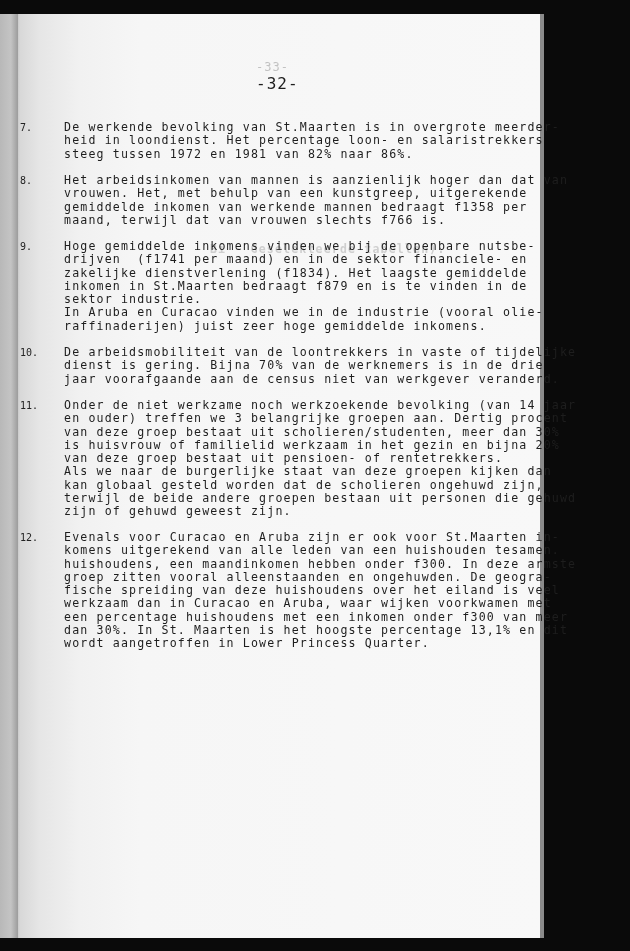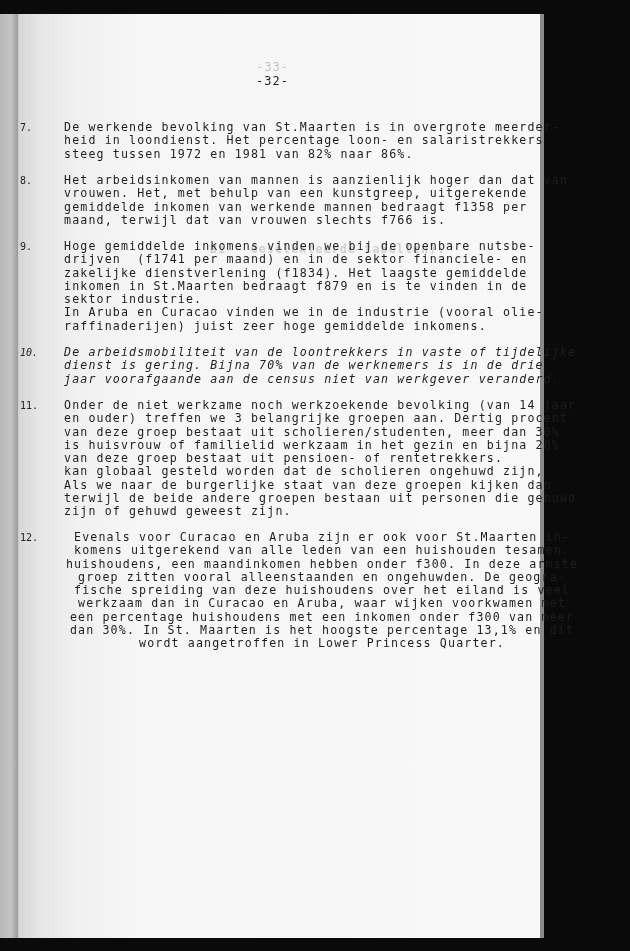--- a/index.html
+++ b/index.html
@@ -17,21 +17,21 @@
     background:#8a8a8a;
   }
   .gutter {
     position:absolute; left:0; top:0; width:18px; height:100%;
     background: linear-gradient(to right, #b8b8b8, #c4c4c4 60%, #9c9c9c);
   }
   .page-num-ghost {
     position:absolute; left:256px; top:46px; font-size:12px; color:#c2c2c2; letter-spacing:1px;
   }
   .page-num {
-    position:absolute; left:256px; top:60px; font-size:12px; color:#1d1d1d; letter-spacing:1px;
+    position:absolute; left:256px; top:60px; font-size:16px; color:#1d1d1d; letter-spacing:1px;
   }
   .ghost-line {
     position:absolute; left:210px; top:228px; font-size:11.5px; color:#cfcfcf; letter-spacing:1.2px; white-space:pre;font-weight:bold;
   }
   .item { position:absolute; left:20px; width:560px; }
   .item .num {
     position:absolute; left:0; top:0; font-size:10px; color:#222; line-height:13.3px;
   }
   .item .lines { margin-left:17px; }
   .item .line {
@@ -74,45 +74,45 @@
       <span class="line">Hoge gemiddelde inkomens vinden we bij de openbare nutsbe-</span>
       <span class="line">drijven  (f1741 per maand) en in de sektor financiele- en</span>
       <span class="line">zakelijke dienstverlening (f1834). Het laagste gemiddelde</span>
       <span class="line">inkomen in St.Maarten bedraagt f879 en is te vinden in de</span>
       <span class="line">sektor industrie.</span>
       <span class="line">In Aruba en Curacao vinden we in de industrie (vooral olie-</span>
       <span class="line">raffinaderijen) juist zeer hoge gemiddelde inkomens.</span>
     </div>
   </div>
 
-  <div class="item" style="top:332px;font-style:italic;">
+  <div class="item" style="top:332px;">
     <span class="num">10.</span>
     <div class="lines">
       <span class="line">De arbeidsmobiliteit van de loontrekkers in vaste of tijdelijke</span>
       <span class="line">dienst is gering. Bijna 70% van de werknemers is in de drie</span>
       <span class="line">jaar voorafgaande aan de census niet van werkgever veranderd.</span>
     </div>
   </div>
 
   <div class="item" style="top:385px;">
     <span class="num">11.</span>
     <div class="lines">
       <span class="line">Onder de niet werkzame noch werkzoekende bevolking (van 14 jaar</span>
       <span class="line">en ouder) treffen we 3 belangrijke groepen aan. Dertig procent</span>
       <span class="line">van deze groep bestaat uit scholieren/studenten, meer dan 30%</span>
       <span class="line">is huisvrouw of familielid werkzaam in het gezin en bijna 20%</span>
       <span class="line">van deze groep bestaat uit pensioen- of rentetrekkers.</span>
+      <span class="line">Als we naar de burgerlijke staat van deze groepen kijken dan</span>
       <span class="line">kan globaal gesteld worden dat de scholieren ongehuwd zijn,</span>
-      <span class="line">Als we naar de burgerlijke staat van deze groepen kijken dan</span>
       <span class="line">terwijl de beide andere groepen bestaan uit personen die gehuwd</span>
       <span class="line">zijn of gehuwd geweest zijn.</span>
     </div>
   </div>
 
-  <div class="item" style="top:517px;text-align:center;">
+  <div class="item" style="top:517px;">
     <span class="num">12.</span>
     <div class="lines">
       <span class="line">Evenals voor Curacao en Aruba zijn er ook voor St.Maarten in-</span>
       <span class="line">komens uitgerekend van alle leden van een huishouden tesamen.</span>
       <span class="line">huishoudens, een maandinkomen hebben onder f300. In deze armste</span>
       <span class="line">groep zitten vooral alleenstaanden en ongehuwden. De geogra-</span>
       <span class="line">fische spreiding van deze huishoudens over het eiland is veel</span>
       <span class="line">werkzaam dan in Curacao en Aruba, waar wijken voorkwamen met</span>
       <span class="line">een percentage huishoudens met een inkomen onder f300 van meer</span>
       <span class="line">dan 30%. In St. Maarten is het hoogste percentage 13,1% en dit</span>

